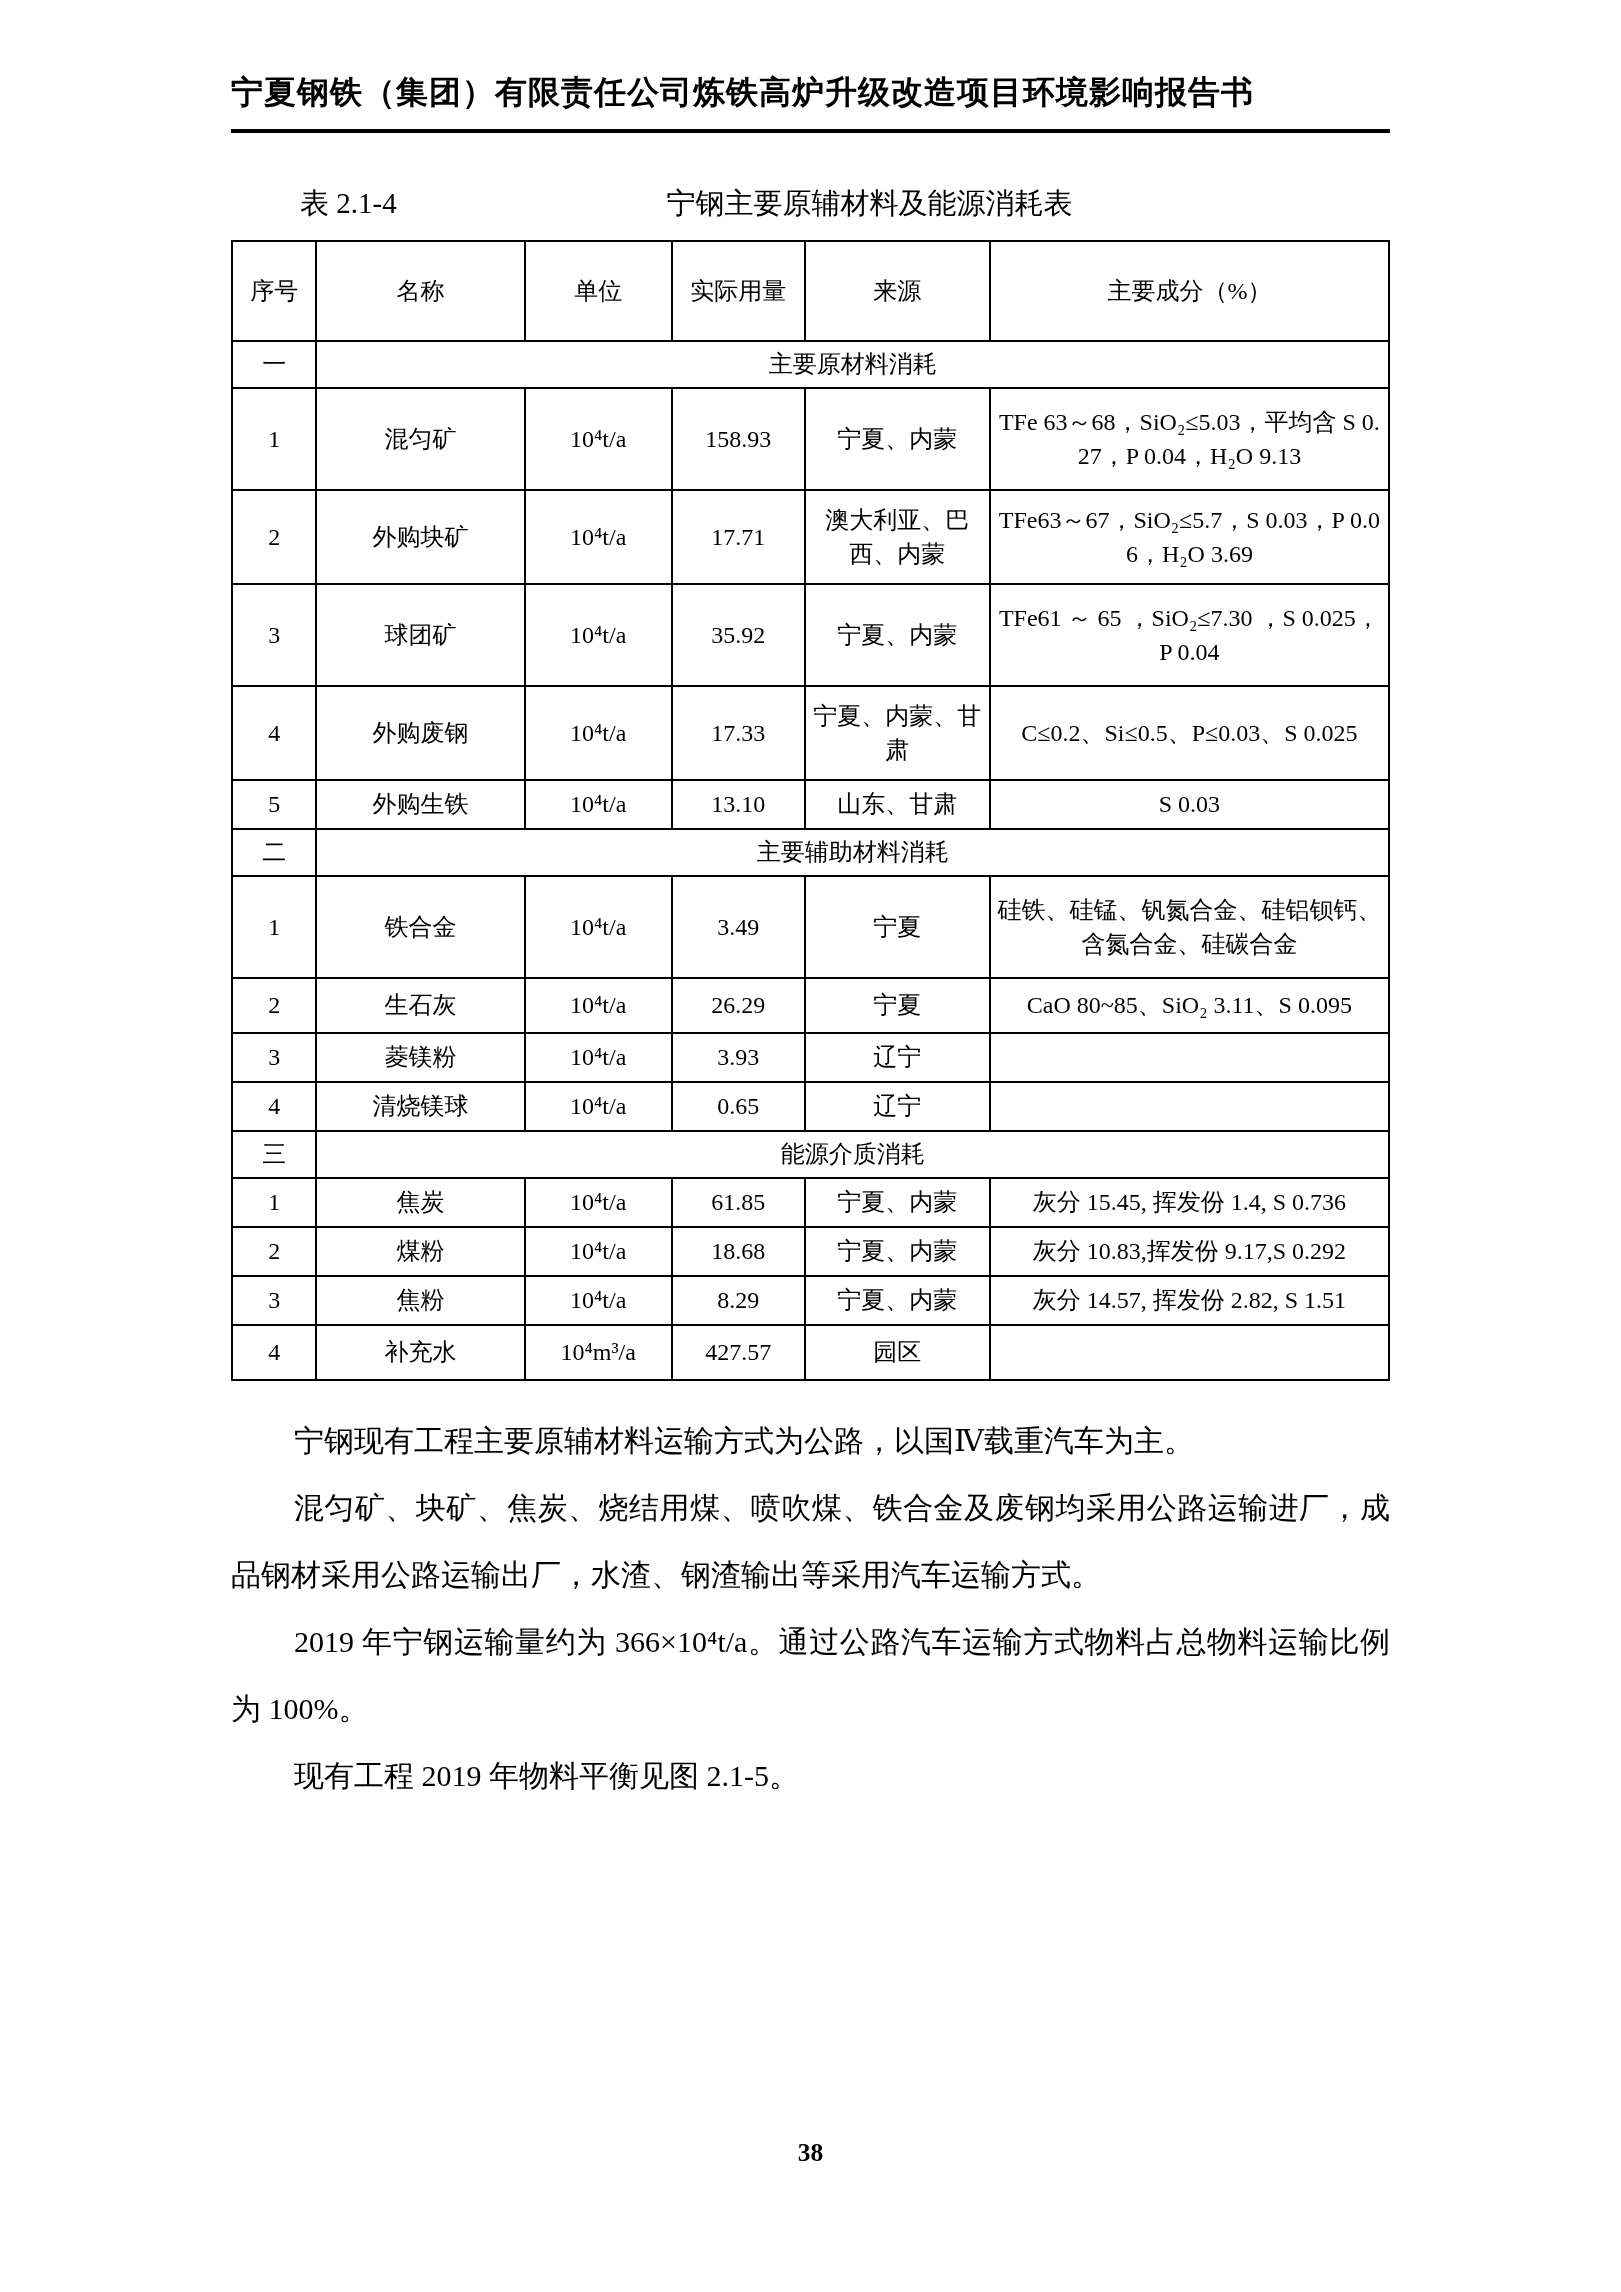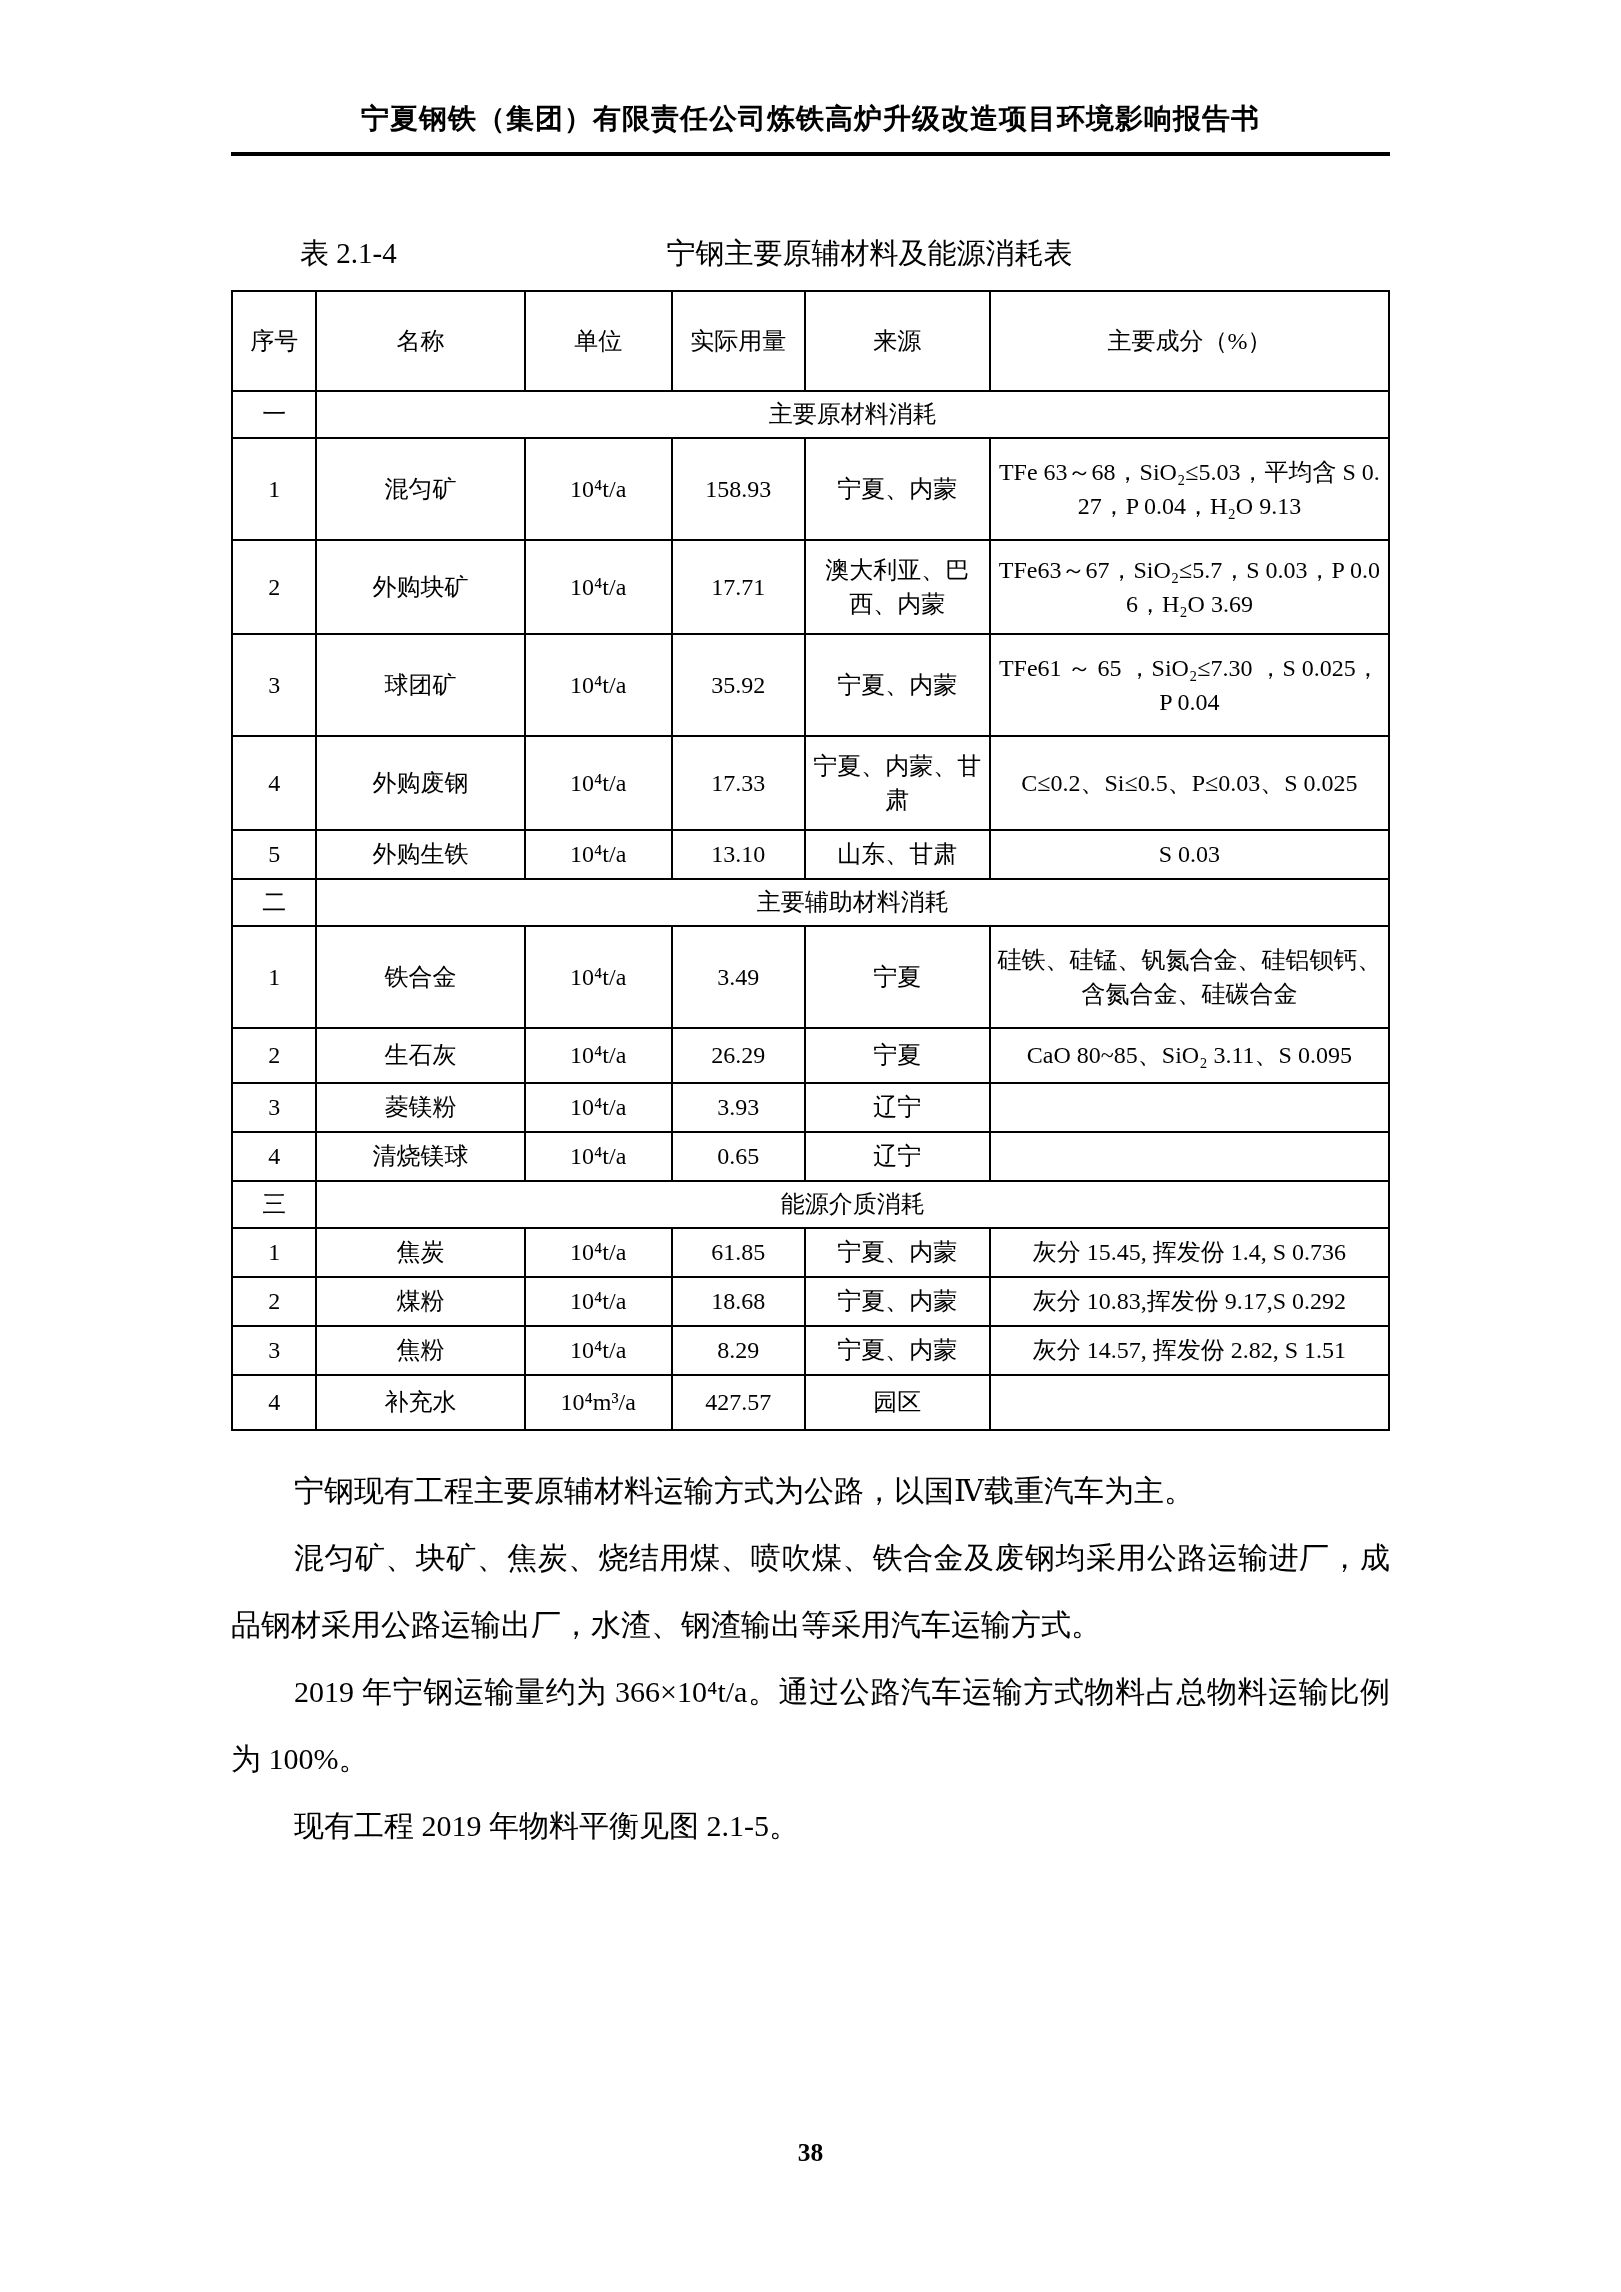--- a/index.html
+++ b/index.html
@@ -2,23 +2,23 @@
 <html><head>
 <meta charset="utf-8">
 <style>
   html,body{margin:0;padding:0;}
   body{
     width:1621px;height:2293px;background:#ffffff;color:#000;
     font-family:"Liberation Serif","DejaVu Serif",serif;
     position:relative;overflow:hidden;
   }
   .content{width:1159px;margin:0 auto;position:relative;}
-  .doc-header{margin-top:100px;text-align:center;font-size:28px;font-weight:bold;letter-spacing:1px;}
+  .doc-header{margin-top:71px;text-align:left;font-size:32px;font-weight:bold;letter-spacing:1px;}
   .doc-rule{width:1159px;margin:13.7px auto 0;border-bottom:4.9px solid #000;height:0;}
-  .table-caption{position:relative;margin-top:78px;height:43px;font-size:29px;}
+  .table-caption{position:relative;margin-top:51px;height:43px;font-size:29px;}
   .table-caption .cap-label{position:absolute;left:69px;top:0;}
   .table-caption .cap-title{display:block;text-align:center;margin-left:118px;}
   table.materials{
     width:1159px;margin:13.7px auto 0;border-collapse:collapse;table-layout:fixed;
     font-size:24px;
   }
   table.materials th,table.materials td{
     border:2px solid #000;border-top-width:2.9px;border-bottom-width:2.9px;
     text-align:center;vertical-align:middle;padding:2px 5.9px;
     font-weight:normal;word-break:break-all;line-height:1.45;

